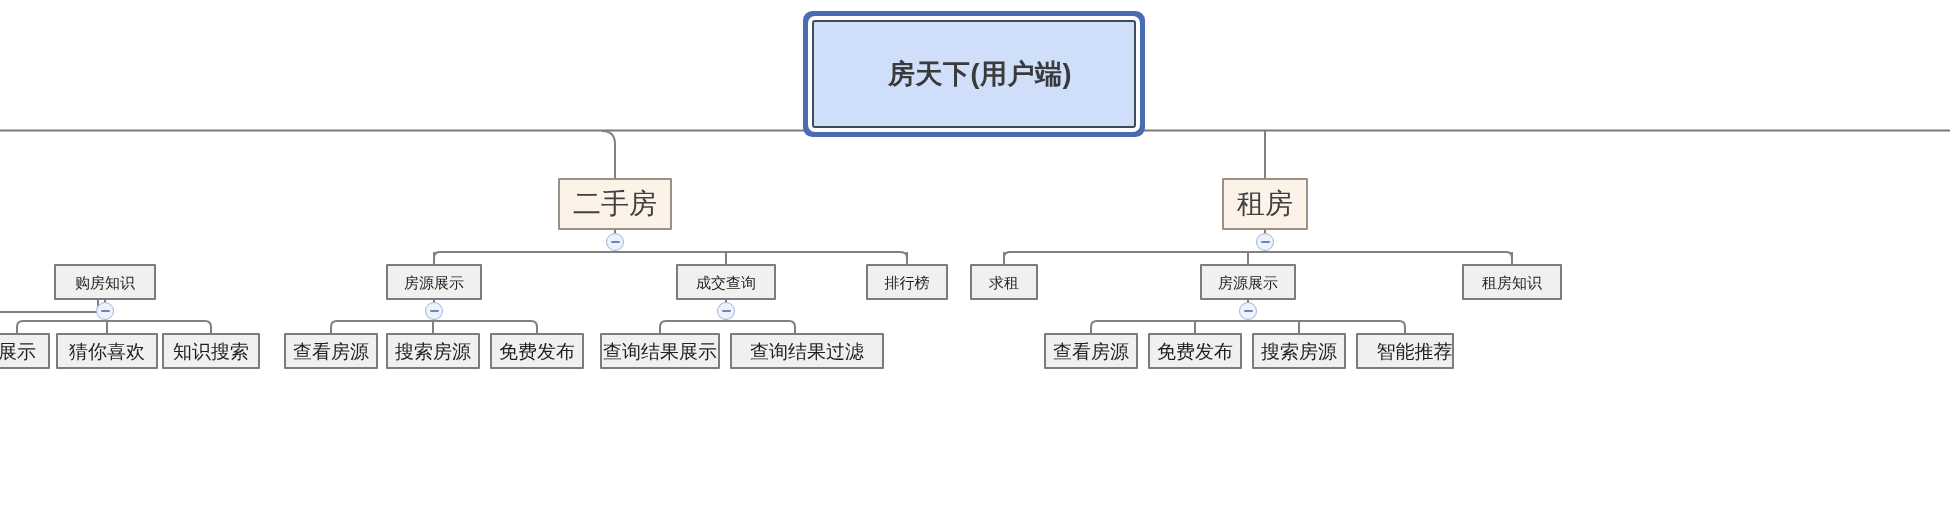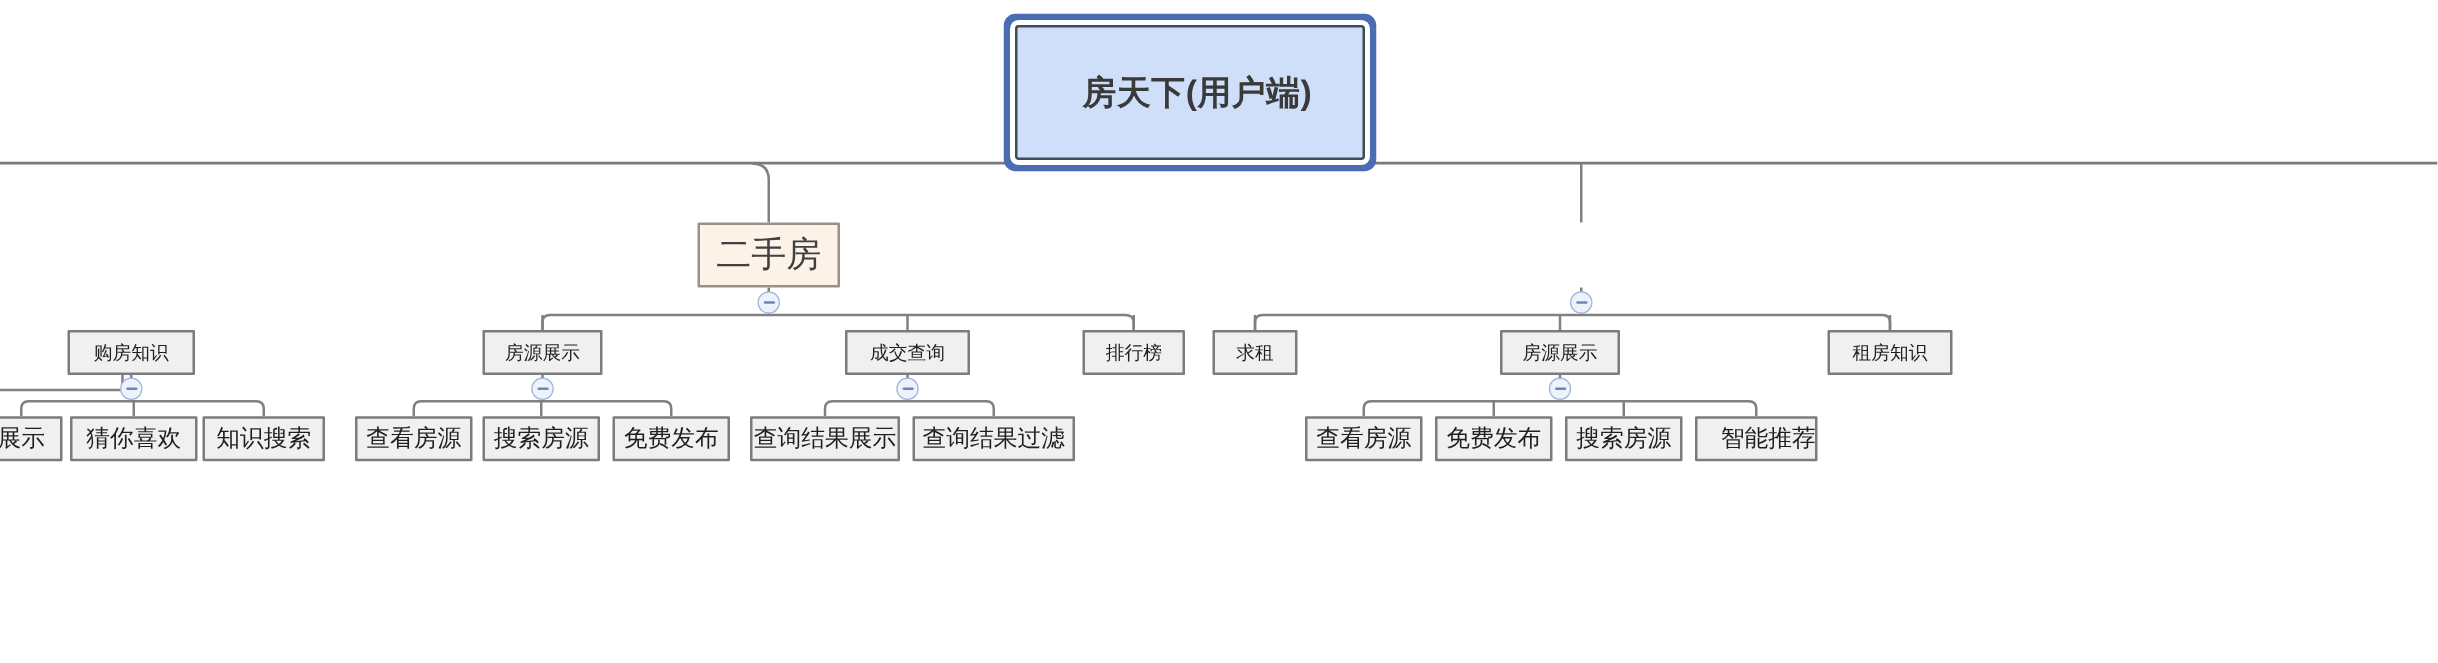--- a/index.html
+++ b/index.html
@@ -147,27 +147,30 @@
 
     <path class="link" d="M726,300 L726,321"></path>
     <path class="link" d="M660,333 L660,327 Q660,321 666,321 L789,321 Q795,321 795,327 L795,333"></path>
 
     <path class="link" d="M1248,300 L1248,321"></path>
     <path class="link" d="M1091,333 L1091,327 Q1091,321 1097,321 L1399,321 Q1405,321 1405,327 L1405,333"></path>
     <path class="link" d="M1195,321 L1195,333"></path>
     <path class="link" d="M1299,321 L1299,333"></path>
   </svg>
 
-  <div class="node root" style="left:812px; top:20px; width:280px; height:108px;padding-left:12px;">
+  <div class="node root" style="left:812px; top:20px; width:324px; height:108px;padding-left:12px;">
     <span>房天下(用户端)</span>
   </div>
 
   <div class="node cat" style="left:558px; top:178px; width:114px; height:52px;">
     <span>二手房</span>
   </div>
+  <div class="node cat" style="left:1222px; top:178px; width:86px; height:52px;">
+    <span>租房</span>
+  </div>
 
   <div class="node lvl3" style="left:54px; top:264px; width:102px; height:36px;">
     <span>购房知识</span>
   </div>
   <div class="node lvl3" style="left:386px; top:264px; width:96px; height:36px;">
     <span>房源展示</span>
   </div>
   <div class="node lvl3" style="left:676px; top:264px; width:100px; height:36px;">
     <span>成交查询</span>
   </div>
@@ -200,21 +203,21 @@
   <div class="node leaf" style="left:386px; top:333px; width:94px; height:36px;">
     <span>搜索房源</span>
   </div>
   <div class="node leaf" style="left:490px; top:333px; width:94px; height:36px;">
     <span>免费发布</span>
   </div>
 
   <div class="node leaf" style="left:600px; top:333px; width:120px; height:36px;">
     <span>查询结果展示</span>
   </div>
-  <div class="node leaf" style="left:730px; top:333px; width:130px; height:36px;">
+  <div class="node leaf" style="left:730px; top:333px; width:154px; height:36px;">
     <span>查询结果过滤</span>
   </div>
 
   <div class="node leaf" style="left:1044px; top:333px; width:94px; height:36px;">
     <span>查看房源</span>
   </div>
   <div class="node leaf" style="left:1148px; top:333px; width:94px; height:36px;">
     <span>免费发布</span>
   </div>
   <div class="node leaf" style="left:1252px; top:333px; width:94px; height:36px;">

